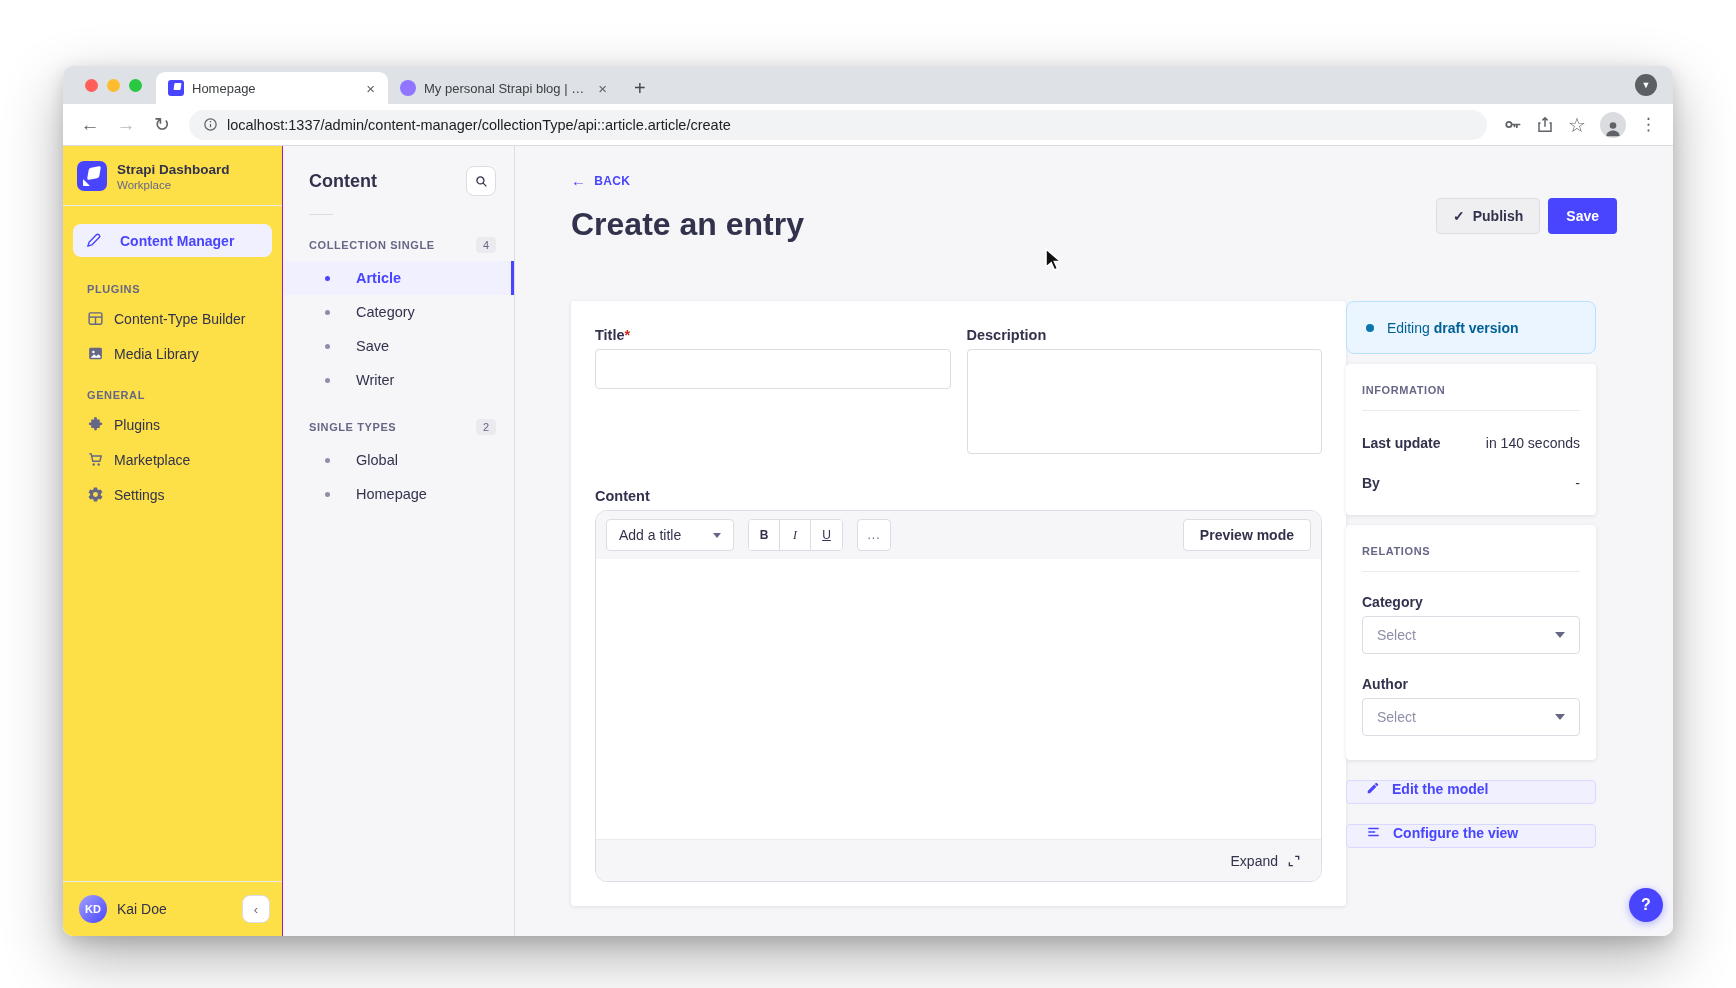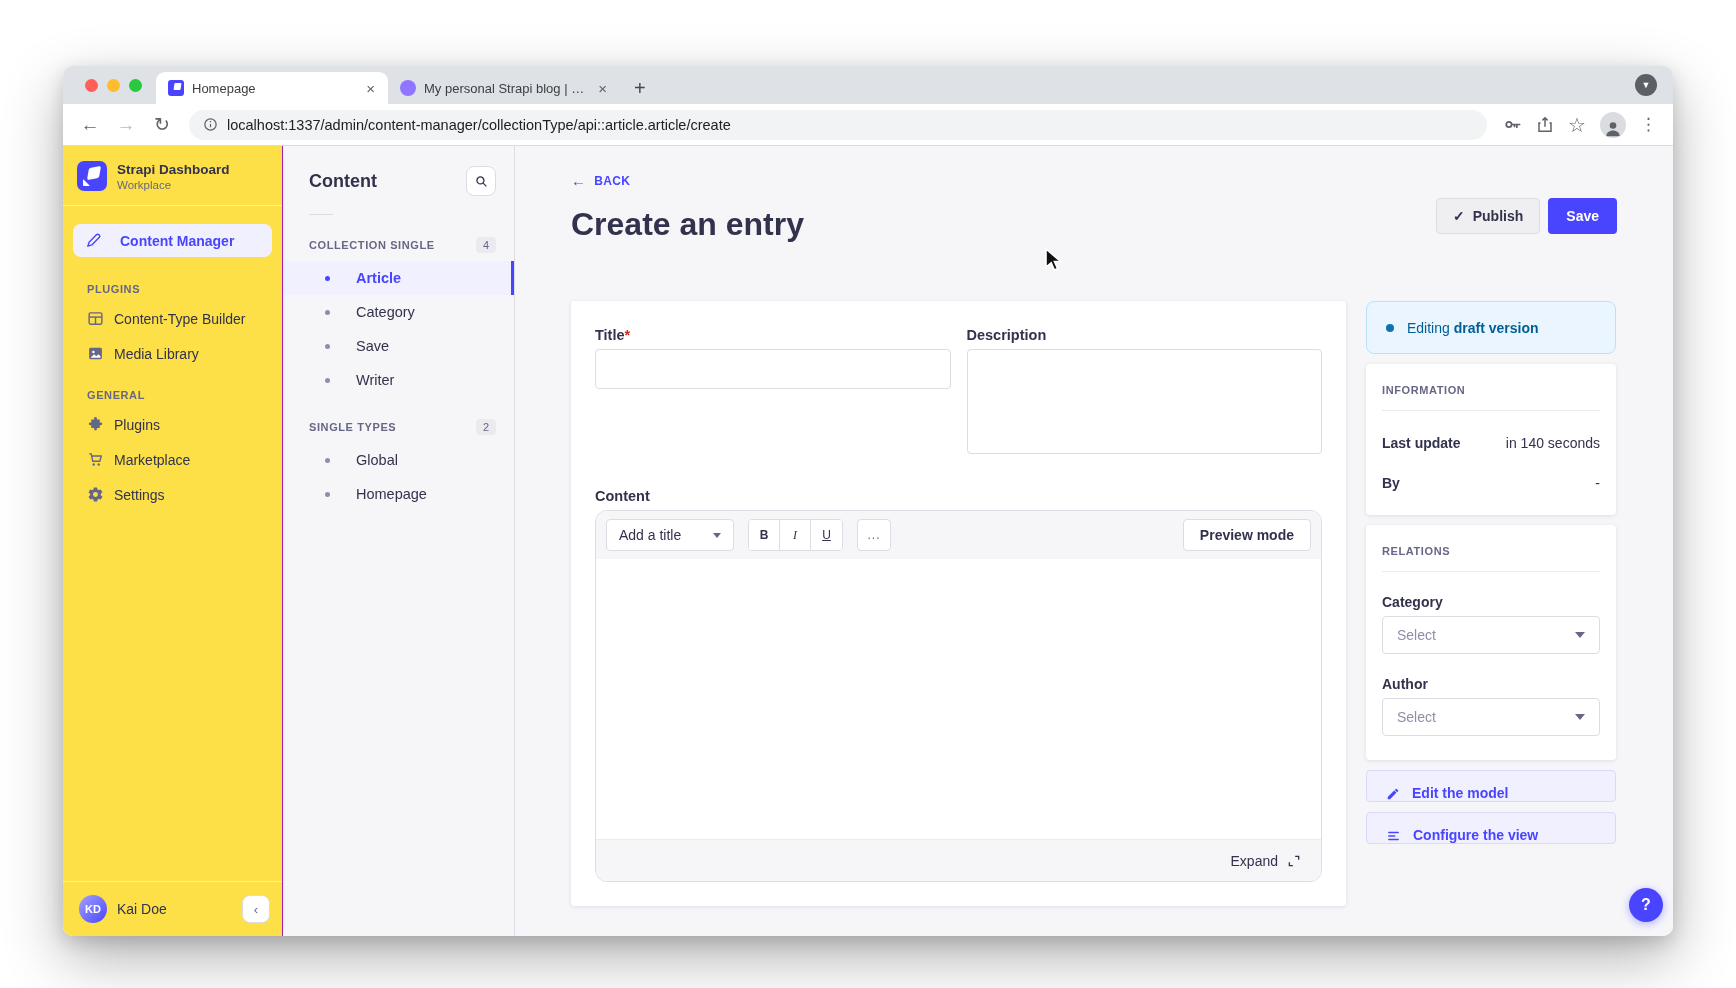--- a/index.html
+++ b/index.html
@@ -87,21 +87,21 @@
   .back { display:inline-flex; align-items:center; gap:8px; margin-top:26px; color:#4945ff;
     font-size:12px; font-weight:bold; letter-spacing:.3px; }
   .page-title { margin-top:16px; font-size:32px; font-weight:bold; color:#32324d; }
   .api-id { margin-top:8px; font-size:16px; color:#666687; }
   .header-actions { position:absolute; top:52px; right:56px; display:flex; gap:8px; }
   .btn-publish { height:36px; padding:0 16px; background:#efeff2; border:1px solid #dcdce4; border-radius:4px;
     display:flex; align-items:center; gap:8px; font-size:14px; font-weight:bold; color:#32324d; }
   .btn-save { height:36px; padding:0 18px; background:#4945ff; border-radius:4px; display:flex; align-items:center;
     font-size:14px; font-weight:bold; color:#fff; }
 
-  .content-row { display:flex; gap:20px; margin-top:58px; align-items:flex-start; }
+  .content-row { display:flex; margin-top:58px; align-items:flex-start; }
   .form-card { flex:0 0 775px; background:#fff; border-radius:4px; box-shadow:0 1px 4px rgba(33,33,52,.1);
     padding:26px 24px 24px; }
   .field-row { display:flex; gap:16px; }
   .field { flex:1; }
   .field-label { font-size:14.5px; font-weight:bold; color:#32324d; }
   .req { color:#d02b20; }
   .text-input { margin-top:6px; width:100%; height:40px; border:1px solid #dcdce4; border-radius:4px; background:#fff; font-size:14px; padding:0 12px; color:#32324d; }
   .textarea { margin-top:6px; width:100%; height:105px; border:1px solid #dcdce4; border-radius:4px; background:#fff; resize:none; font-size:14px; padding:10px 12px; font-family:"Liberation Sans",sans-serif; }
   .content-field { margin-top:30px; }
   .editor { margin-top:6px; border:1px solid #dcdce4; border-radius:12px; overflow:hidden; }
@@ -131,22 +131,22 @@
   .panel-heading { font-size:11px; font-weight:bold; letter-spacing:.6px; color:#666687; }
   .panel-divider { border-top:1px solid #eaeaef; margin-top:14px; }
   .info-row { display:flex; justify-content:space-between; align-items:center; margin-top:24px; font-size:14px; }
   .info-label { font-weight:bold; color:#32324d; }
   .info-value { color:#32324d; }
   .rel-label { margin-top:22px; font-size:14px; font-weight:bold; color:#32324d; }
   .select-box { margin-top:6px; height:38px; background:#fff; border:1px solid #dcdce4; border-radius:4px;
     display:flex; align-items:center; justify-content:space-between; padding:0 14px; font-size:14px; color:#8e8ea9; }
   .caret { width:0; height:0; border-left:5px solid transparent; border-right:5px solid transparent; border-top:6px solid #666687; }
   .caret.small { border-left-width:4px; border-right-width:4px; border-top-width:5px; }
-  .panel-btn { margin-top:10px; height:32px; background:#f0f0ff; border:1px solid #d9d8ff; border-radius:4px;
-    display:flex; align-items:flex-end; gap:12px; padding:0 19px; font-size:14px; font-weight:bold; color:#4945ff; }
+  .panel-btn { margin-top:20px; height:24px; background:#f0f0ff; border:1px solid #d9d8ff; border-radius:4px;
+    display:flex; align-items:flex-start; gap:12px; padding:0 19px; font-size:14px; font-weight:bold; color:#4945ff; }
   .panel-btn:first-of-type { margin-top:10px; }
 
   .help-fab { position:absolute; right:10px; bottom:14px; width:34px; height:34px; border-radius:50%;
     background:#4945ff; color:#fff; font-size:16px; font-weight:bold; display:flex; align-items:center; justify-content:center;
     box-shadow:0 2px 8px rgba(73,69,255,.4); }
 
   .cursor { position:absolute; left:1045px; top:248px; z-index:50; }
 </style>
 </head>
 <body>

